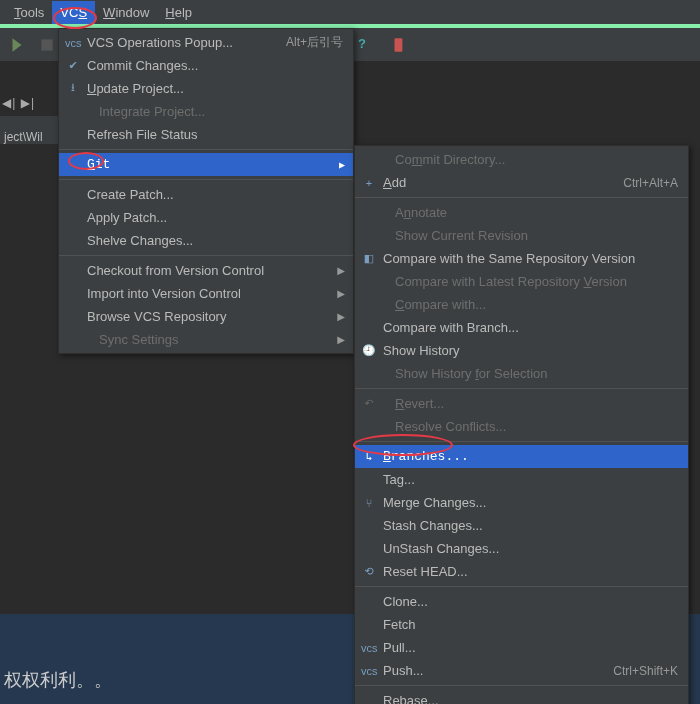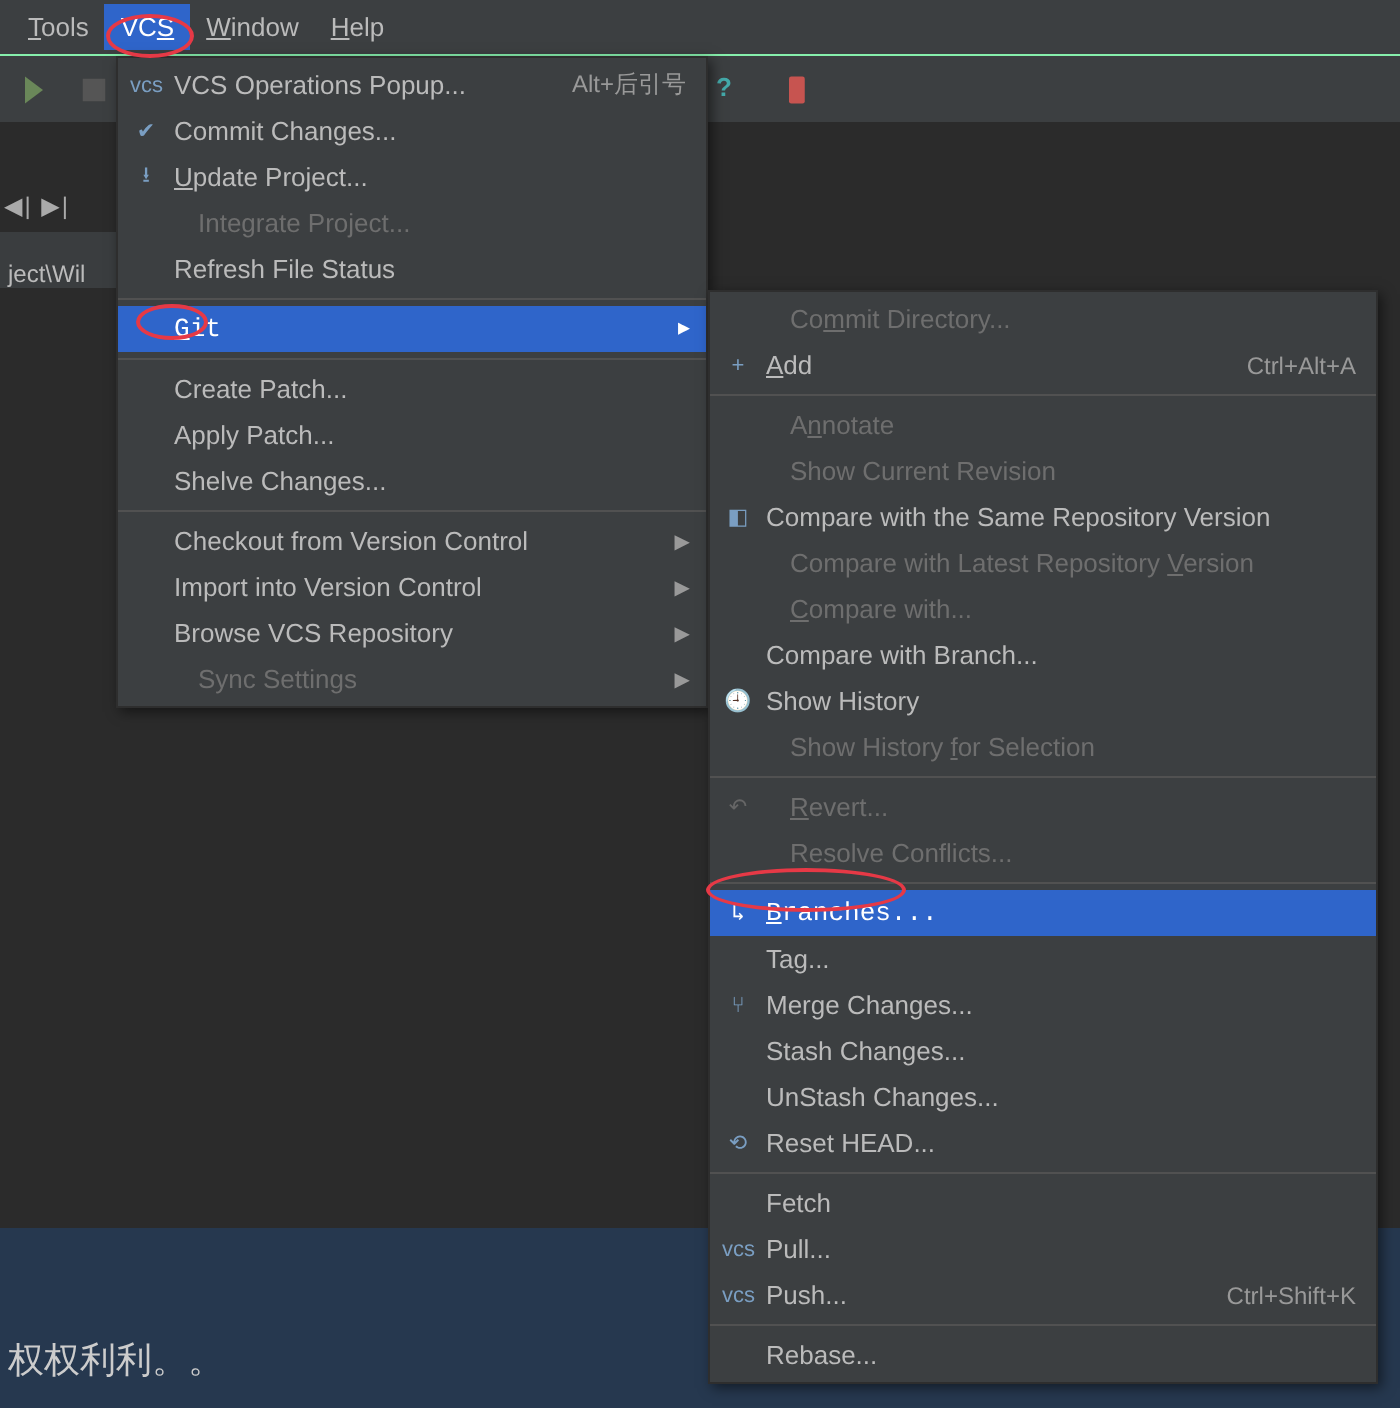--- a/index.html
+++ b/index.html
@@ -13,21 +13,21 @@
     overflow: hidden;
     position: relative;
   }
   .menubar {
     background: #3c3f41;
     height: 28px;
     display: flex;
     align-items: center;
     padding: 0 6px;
     gap: 0;
-    border-bottom: 1px solid #86efac;
+    border-bottom: 4px solid #86efac;
   }
   .menubar-item {
     padding: 4px 8px;
     cursor: pointer;
     color: #bbbbbb;
   }
   .menubar-item u { text-decoration: underline; }
   .ellipse {
     position: absolute;
     border: 2px solid #e63946;
@@ -294,20 +294,23 @@
   </div>
   <div class="menu-item">
     <span>UnStash Changes...</span>
   </div>
   <div class="menu-item">
     <span class="mi-icon">⟲</span>
     <span>Reset HEAD...</span>
   </div>
   <div class="menu-sep"></div>
   <div class="menu-item">
+    <span>Clone...</span>
+  </div>
+  <div class="menu-item">
     <span>Fetch</span>
   </div>
   <div class="menu-item">
     <span class="mi-icon">vcs</span>
     <span>Pull...</span>
   </div>
   <div class="menu-item">
     <span class="mi-icon">vcs</span>
     <span>Push...</span>
     <span class="shortcut">Ctrl+Shift+K</span>

